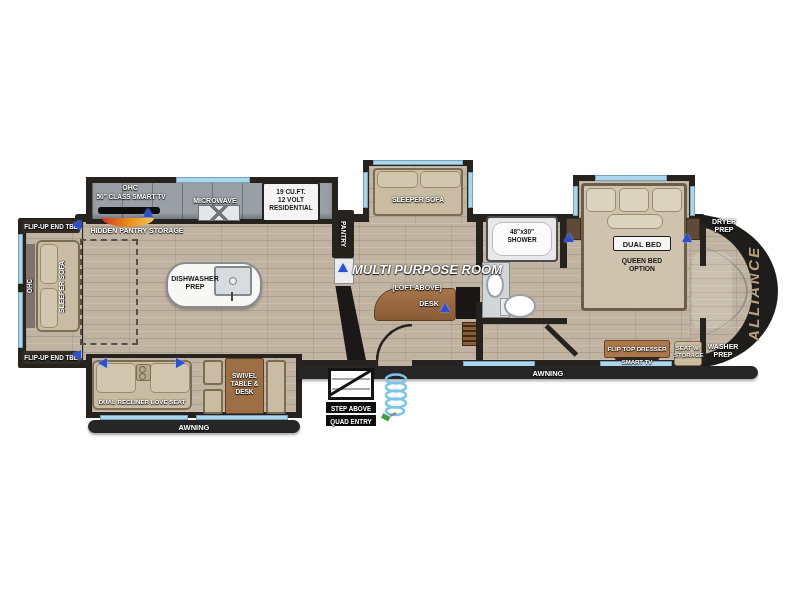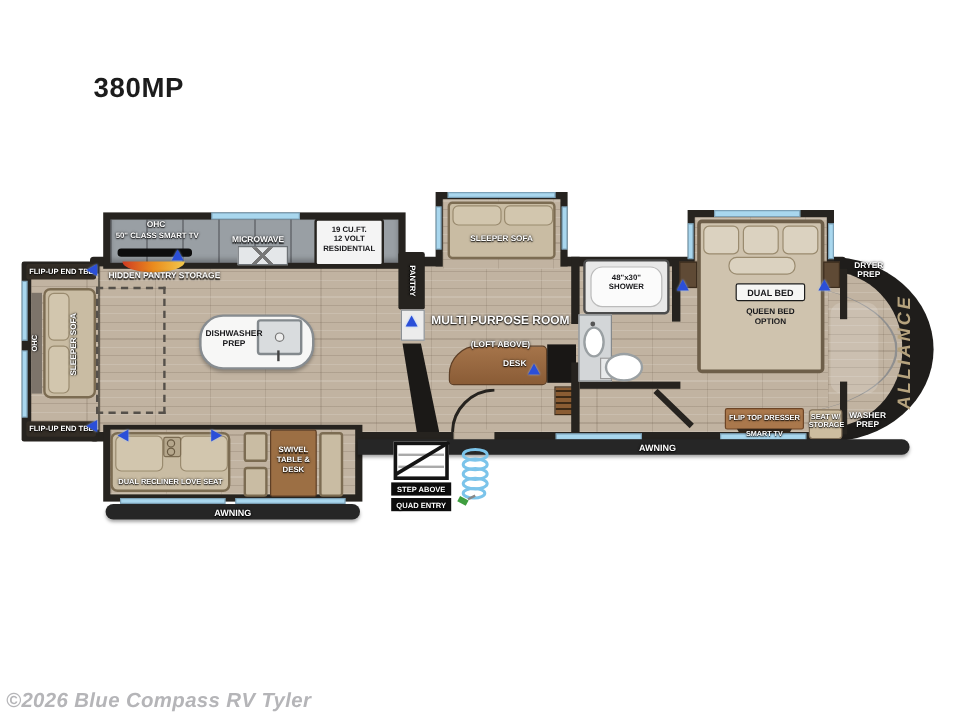--- a/index.html
+++ b/index.html
@@ -33,21 +33,20 @@
        box-shadow:inset 0 -3px 4px rgba(0,0,0,.25);}
   #title{position:absolute;left:78px;top:60px;font-size:23px;font-weight:600;color:#1c1c1c;letter-spacing:.5px;}
   #watermark{position:absolute;left:5px;top:574px;font-size:17px;font-weight:700;font-style:italic;
              color:#b5b5b8;letter-spacing:.3px;}
 </style>
 </head>
 <body>
 
 <div id="canvas">
 
-  <div id="title">380MP</div>
 
   <div class="w" style="left:75px;top:214px;width:630px;height:154px;border-radius:3px;"></div>
   <div class="fl" style="left:83px;top:222px;width:614px;height:138px;"></div>
 
   <div class="abs" style="left:690px;top:214px;width:88px;height:154px;background:#1f1d1b;border-radius:0 100% 100% 0 / 0 50% 50% 0;"></div>
   <div class="fl" style="left:690px;top:226px;width:62px;height:130px;border-radius:0 100% 100% 0 / 0 50% 50% 0;"></div>
   <div class="abs" style="left:640px;top:236px;width:106px;height:110px;border-right:2px solid #8f8f8f;border-radius:0 100% 100% 0 / 0 50% 50% 0;"></div>
   <div class="abs" style="left:692px;top:252px;width:40px;height:76px;background:rgba(255,255,255,.16);border-radius:10px;"></div>
   <div class="w" style="left:700px;top:224px;width:6px;height:42px;"></div>
   <div class="w" style="left:700px;top:318px;width:6px;height:44px;"></div>
@@ -114,21 +113,21 @@
   <div class="w" style="left:363px;top:160px;width:110px;height:62px;"></div>
   <div class="win" style="left:373px;top:160px;width:90px;height:5px;"></div>
   <div class="win" style="left:363px;top:172px;width:5px;height:36px;"></div>
   <div class="win" style="left:468px;top:172px;width:5px;height:36px;"></div>
   <div class="fl" style="left:369px;top:166px;width:98px;height:58px;"></div>
   <div class="tan" style="left:373px;top:168px;width:90px;height:48px;border-radius:4px;"></div>
   <div class="cush" style="left:377px;top:171px;width:39px;height:15px;"></div>
   <div class="cush" style="left:420px;top:171px;width:39px;height:15px;"></div>
   <div class="lbl" style="left:373px;top:196px;width:90px;font-size:6.8px;">SLEEPER SOFA</div>
 
-  <div class="lbl" style="left:352px;top:262px;width:130px;font-size:10px;">MULTI PURPOSE ROOM</div>
+  <div class="lbl" style="left:352px;top:262px;width:130px;font-size:13px;font-style:italic;">MULTI PURPOSE ROOM</div>
   <div class="lbl" style="left:362px;top:284px;width:110px;">(LOFT ABOVE)</div>
 
   <div class="abs" style="left:374px;top:288px;width:82px;height:33px;background:linear-gradient(#a5744a,#8a5c36);border:1px solid #5e3f26;border-radius:24px 4px 4px 4px;box-sizing:border-box;"></div>
   <div class="lbl" style="left:404px;top:300px;width:50px;">DESK</div>
   <div class="abs" style="left:456px;top:287px;width:24px;height:32px;background:#191715;"></div>
   <div class="abs" style="left:462px;top:322px;width:16px;height:22px;background:repeating-linear-gradient(0deg, #8a5c33 0 3px, #3e2a16 3px 5px);border:1px solid #3e2a16;"></div>
   <div class="fl" style="left:378px;top:358px;width:34px;height:10px;"></div>
   <svg width="38" height="38" style="position:absolute;left:376px;top:324px;z-index:20;">
     <path d="M36 1 A36 36 0 0 0 1 36" fill="none" stroke="#26231f" stroke-width="2.5"></path>
   </svg>
@@ -228,15 +227,14 @@
   <div class="spk-left" style="left:72px;top:220px;"></div>
   <div class="spk-left" style="left:72px;top:350px;"></div>
   <div class="spk-up" style="left:143px;top:208px;"></div>
   <div class="spk-up" style="left:338px;top:263px;"></div>
   <div class="spk-up" style="left:440px;top:303px;"></div>
   <div class="spk-up" style="left:564px;top:233px;"></div>
   <div class="spk-up" style="left:682px;top:233px;"></div>
   <div class="spk-left" style="left:98px;top:358px;"></div>
   <div class="spk-right" style="left:176px;top:358px;"></div>
 
-  <div id="watermark">©2026 Blue Compass RV Tyler</div>
 
 </div>
 
 </body></html>

